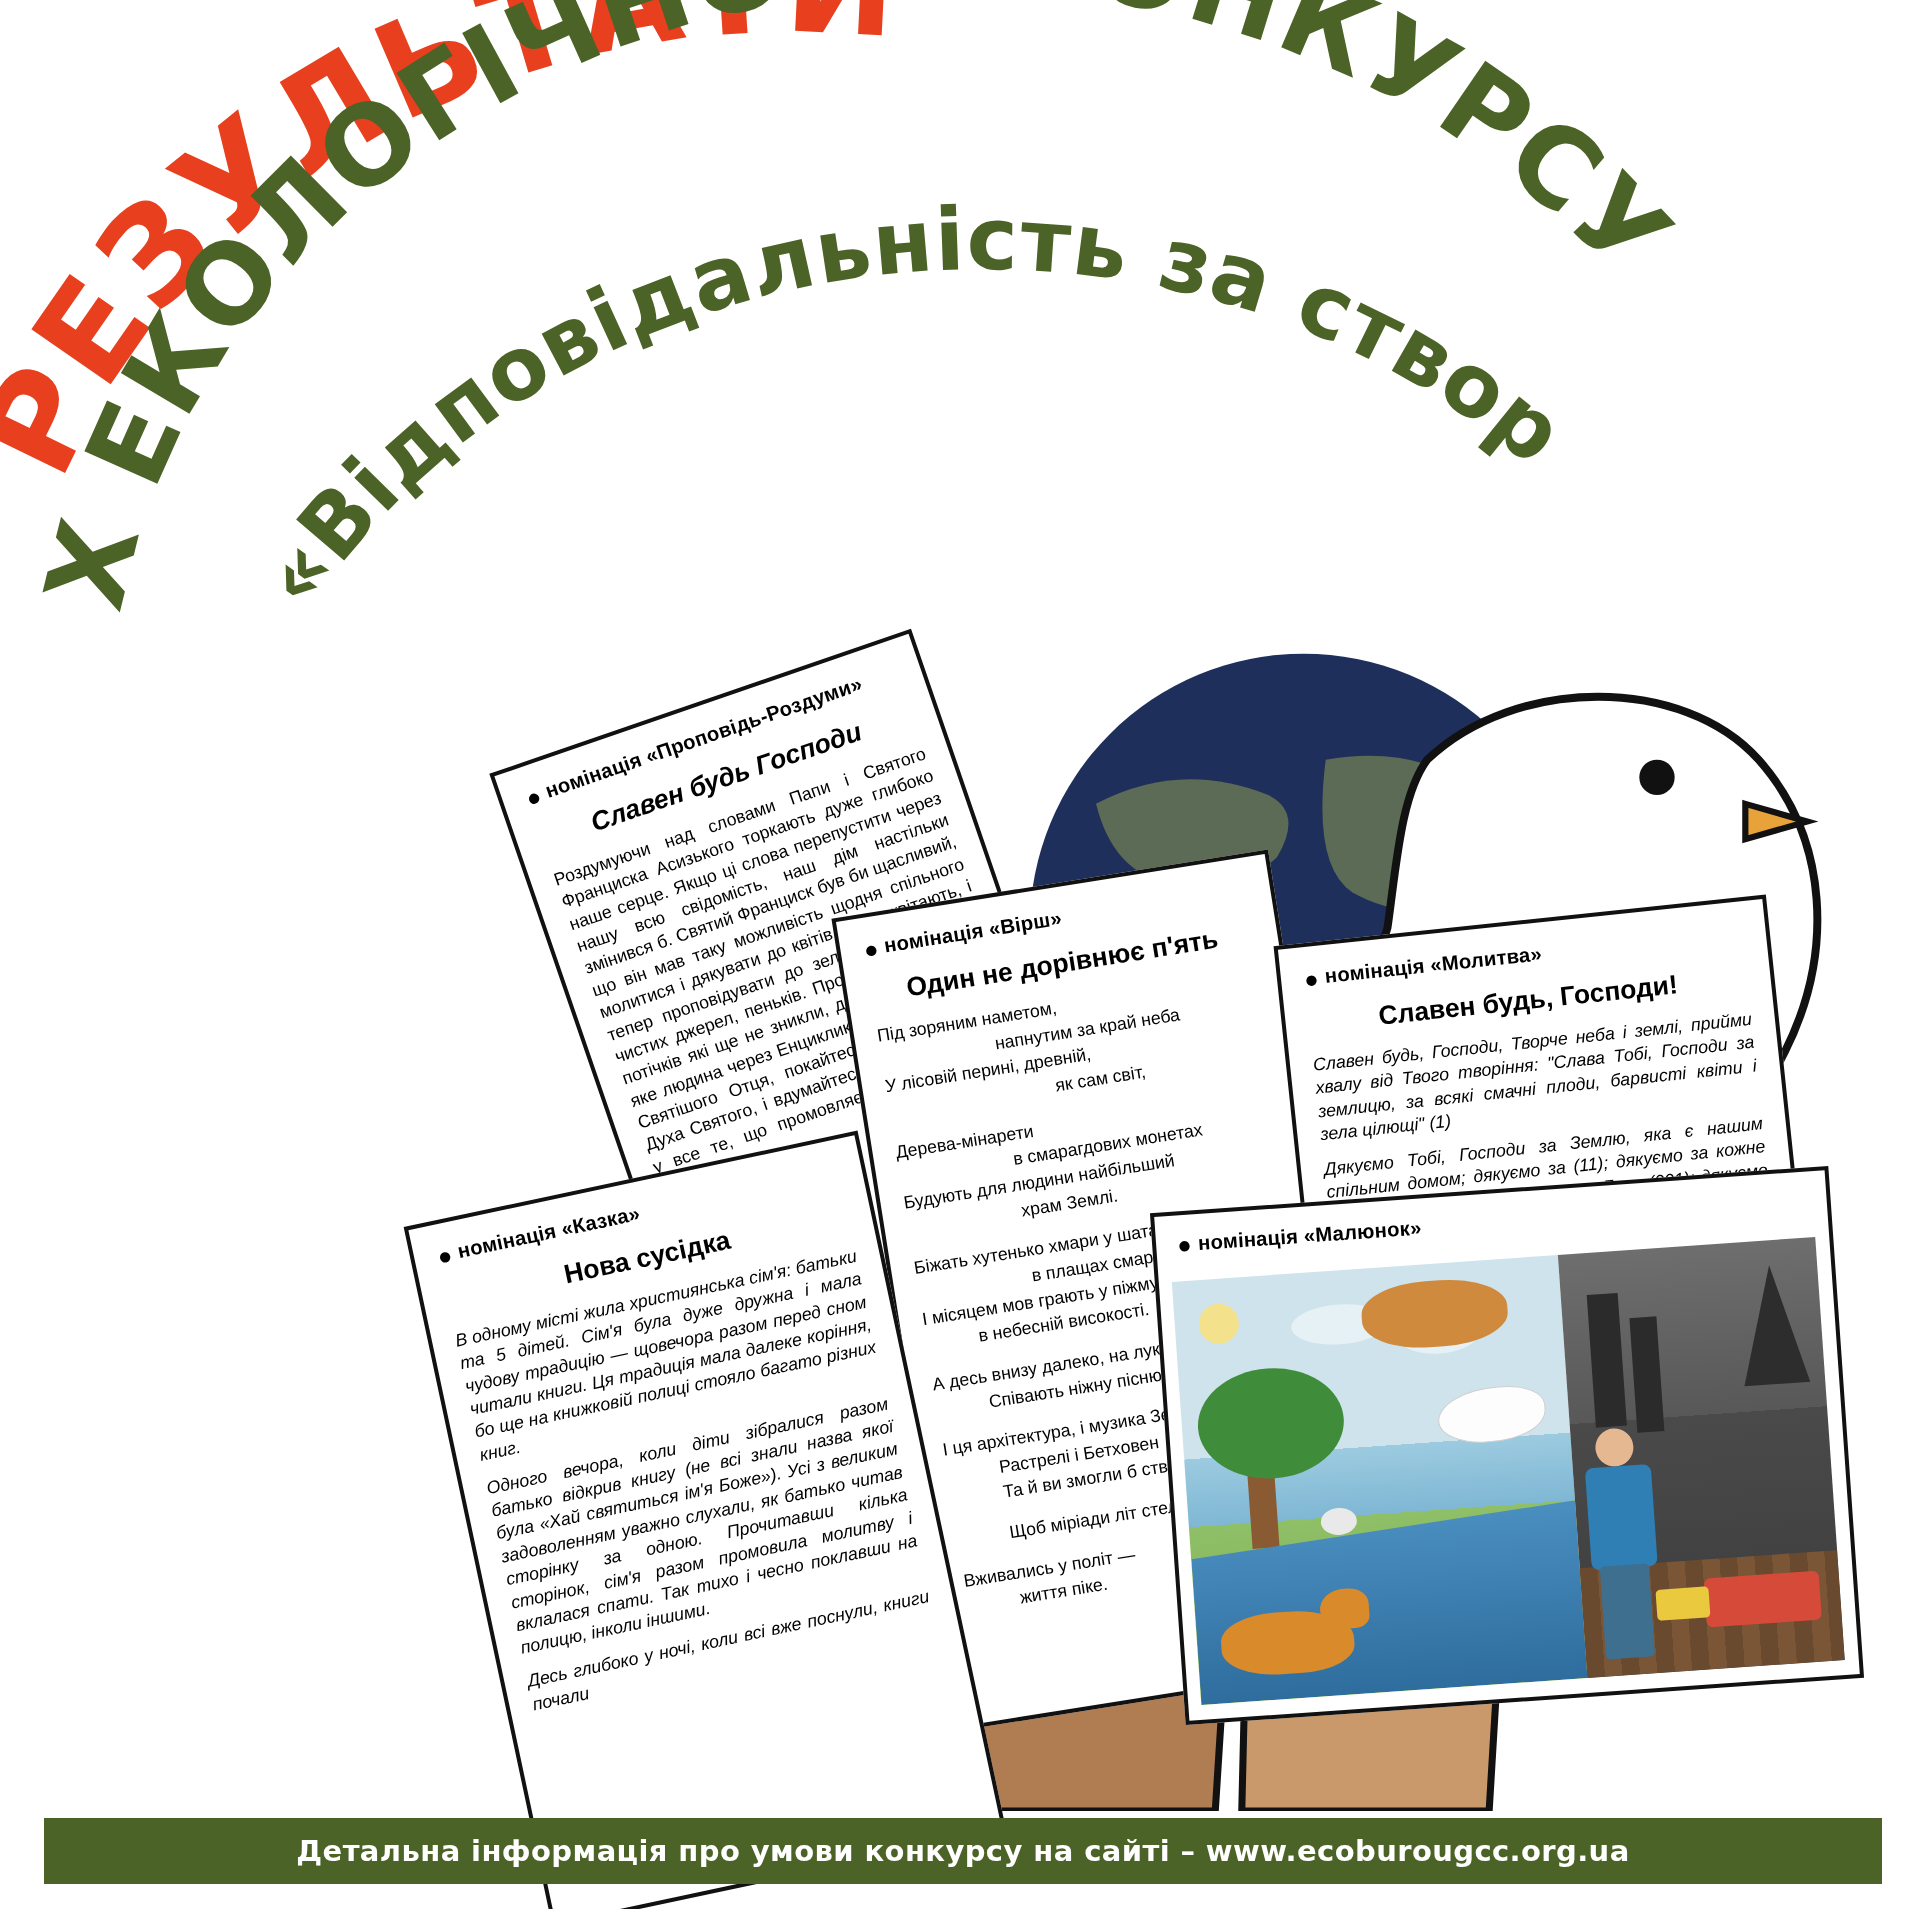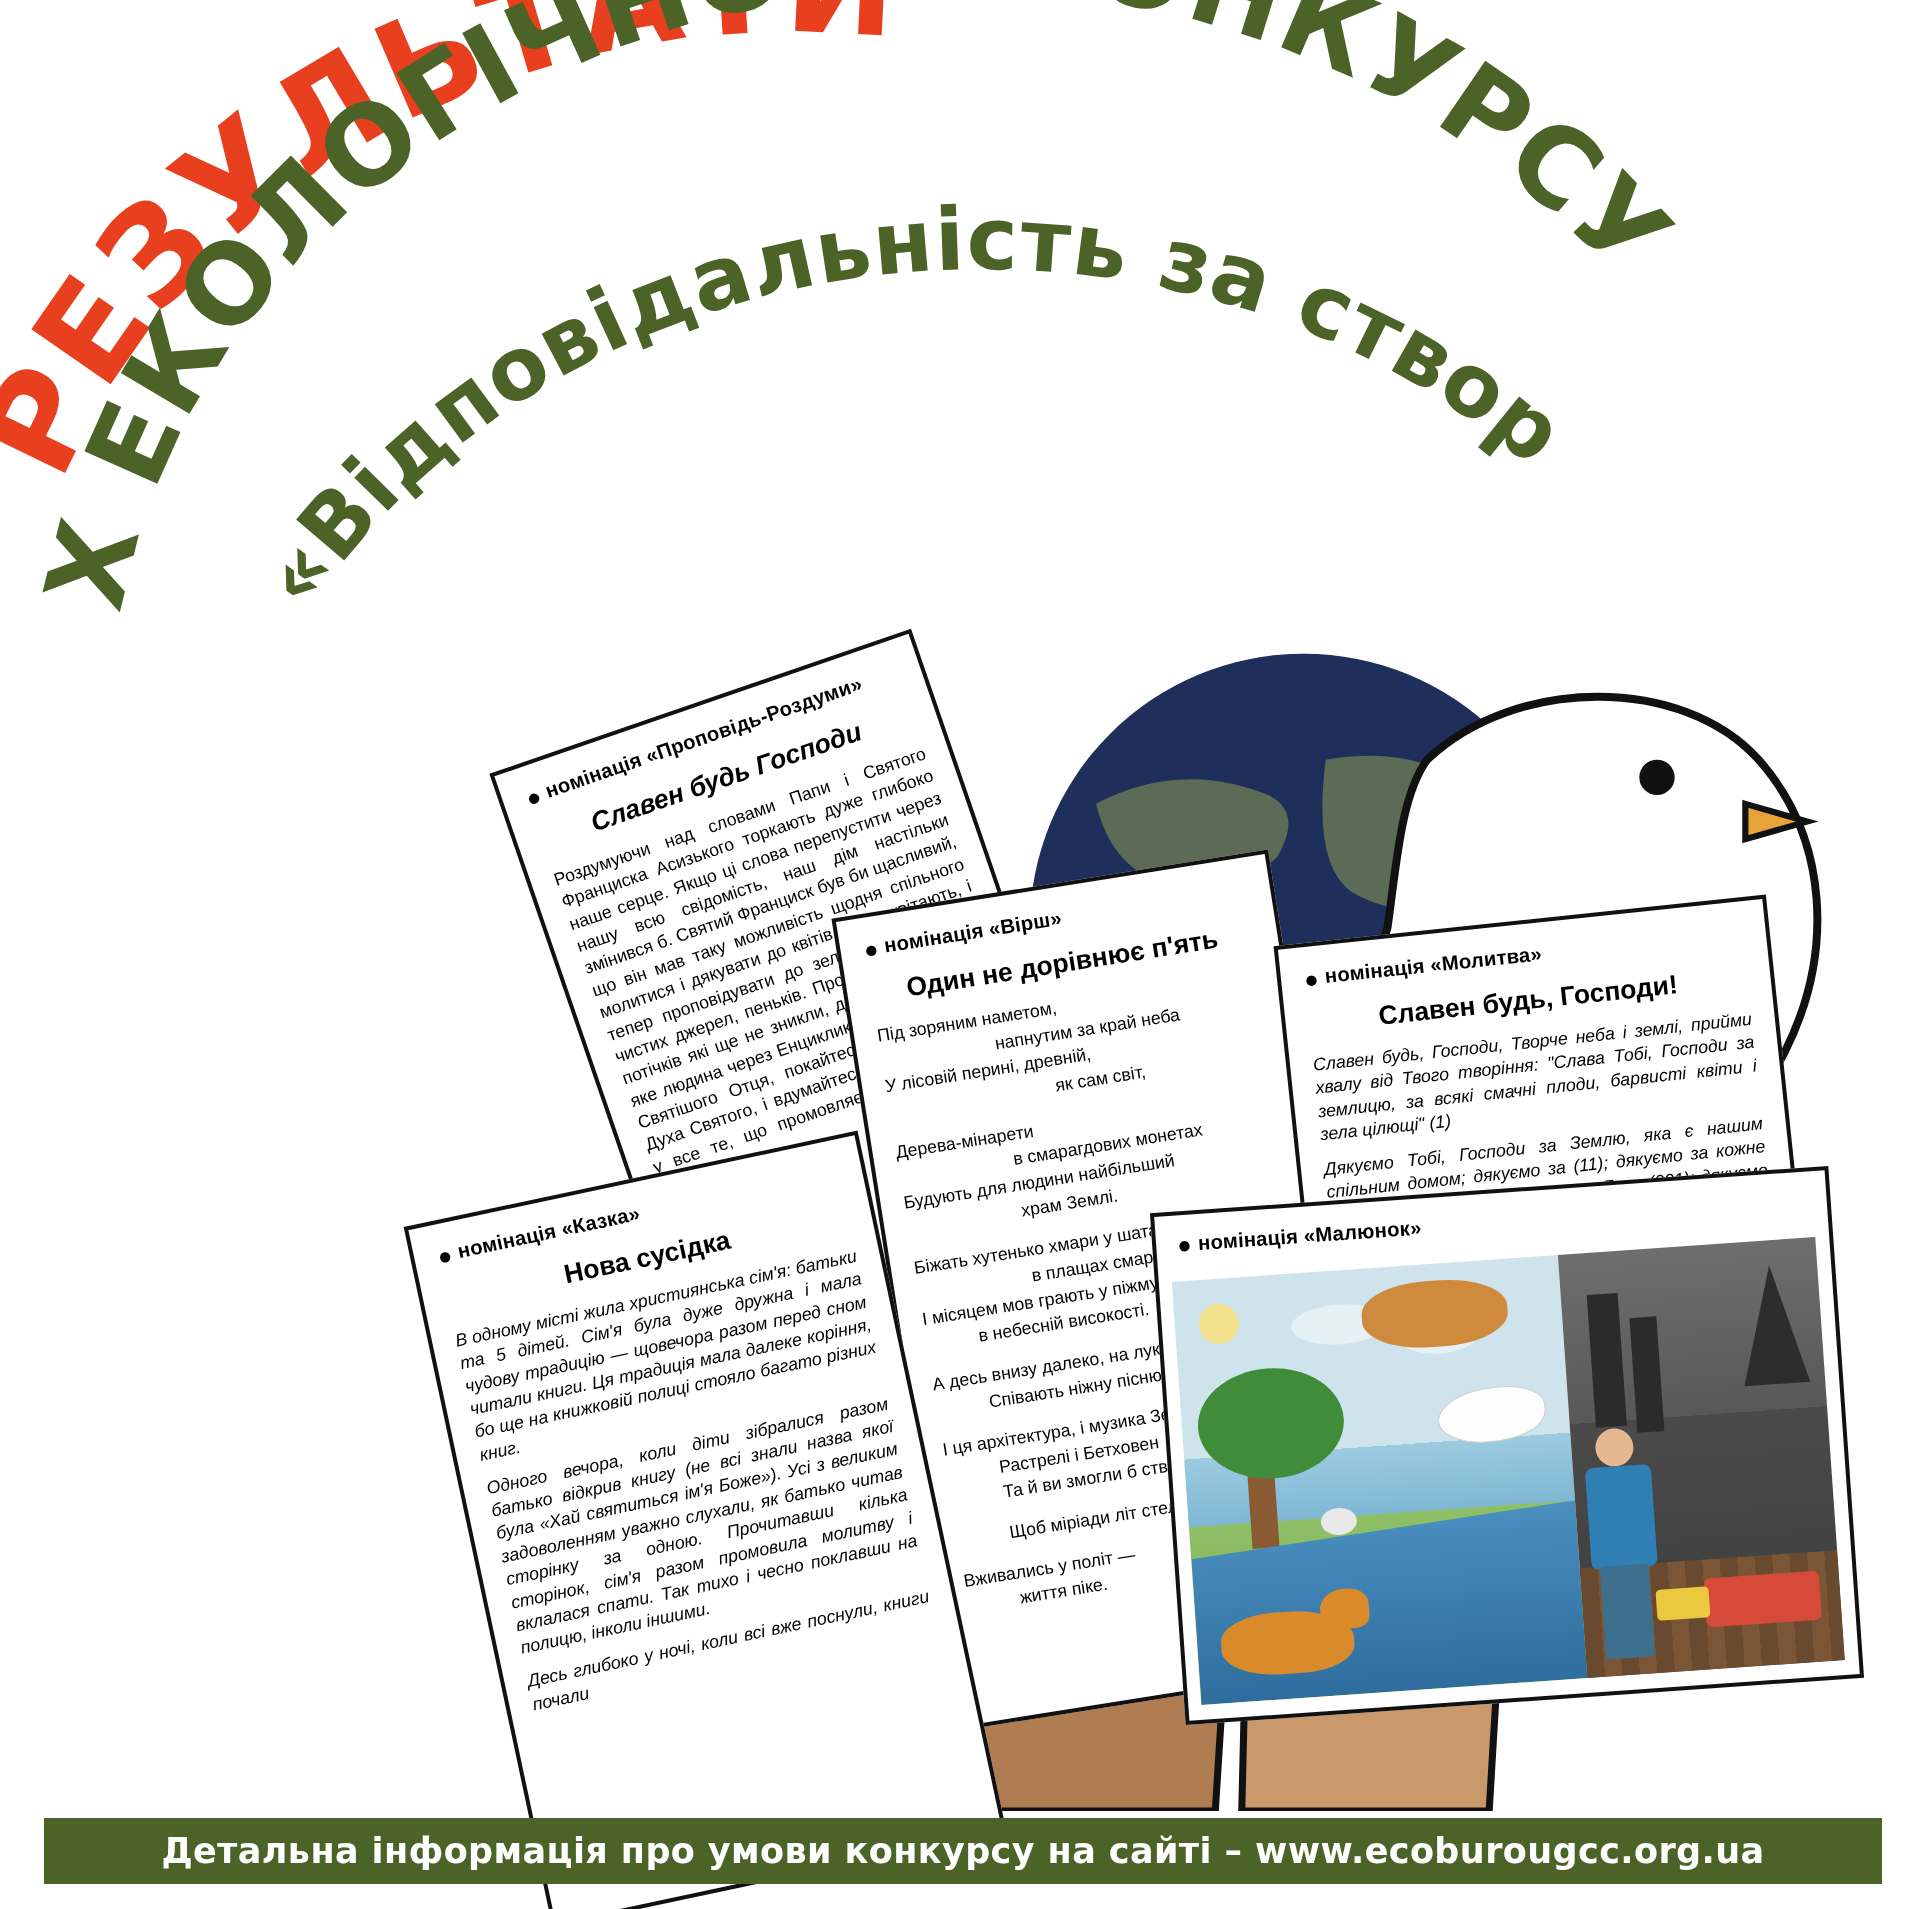--- a/index.html
+++ b/index.html
@@ -276,21 +276,21 @@
     height: 66px;
     background: #4c6327;
     display: flex;
     align-items: center;
     justify-content: center;
   }
   .footer-text {
     color: #ffffff;
     font-family: "DejaVu Sans", sans-serif;
     font-weight: bold;
-    font-size: 35px;
+    font-size: 29px;
     letter-spacing: 0.4px;
     white-space: nowrap;
   }
 </style>
 </head>
 <body>
 
 <div class="headline-wrap">
   <svg class="headline-svg" viewBox="0 0 4359 1500" xmlns="http://www.w3.org/2000/svg">
     <defs>

